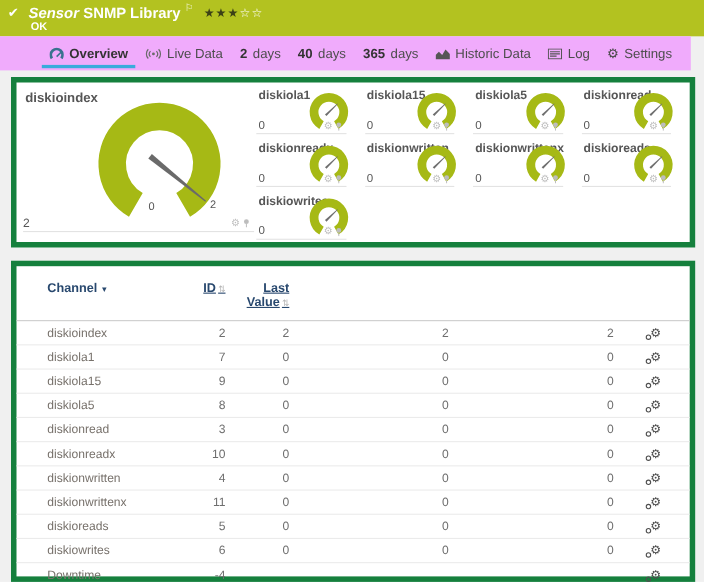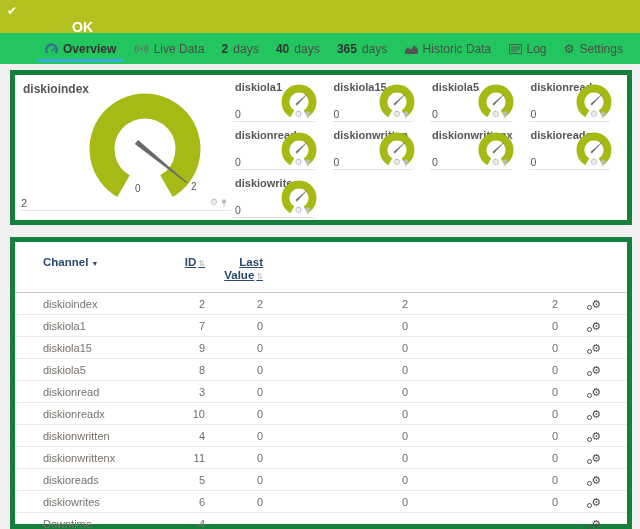--- a/index.html
+++ b/index.html
@@ -18,24 +18,24 @@
   
   .sensor-header { position: absolute; top: 0; left: 0; right: 0; height: 33px; background: var(--green); color: #fff; }
   .chk { position: absolute; left: 7px; top: 4px; font-size: 12px; }
   .title-line { position: absolute; left: 26px; top: 2px; font-size: 13.5px; font-weight: bold; white-space: nowrap; }
   .t-prefix { font-style: italic; margin-right: 4px; }
   .flag { font-size: 9px; vertical-align: 6px; margin-left: 4px; color: #f2f6d6; cursor: pointer; }
   .stars { margin-left: 9px; font-size: 11px; letter-spacing: 1px; vertical-align: 1px; }
   .star { cursor: pointer; }
   .star.filled { color: #3c4116; }
   .star.empty { color: #ffffff; }
-  .status { position: absolute; left: 28px; top: 19px; font-size: 14px; font-weight: bold; margin-left: 44px; }
+  .status { position: absolute; left: 28px; top: 19px; font-size: 10px; font-weight: bold; }
 
   
-  .tab-bar { position: absolute; top: 33px; left: 0; right: 0; height: 31px; background: #22c55e; display: flex; align-items: stretch; justify-content: space-between; padding: 0 10px 0 38px; }
+  .tab-bar { position: absolute; top: 33px; left: 0; right: 12px; height: 31px; background: #f0abfc; display: flex; align-items: stretch; justify-content: space-between; padding: 0 10px 0 38px; }
   .tab { display: flex; align-items: center; gap: 5px; padding: 0 7px; font-size: 12px; color: #4d4d4d; position: relative; cursor: pointer; white-space: nowrap; }
   .tab b { color: #333; font-weight: bold; }
   .tab.active .tab-label { color: #333; font-weight: bold; }
   .tab.active::after { content: ''; position: absolute; left: 0; right: 0; bottom: 2px; height: 3px; background: var(--tab-blue); }
   .tab-icon { display: inline-flex; align-items: center; }
 
   
   .panel { position: absolute; left: 10px; right: 8px; background: #fff; border: 5px solid #15803d; }
 
   
@@ -75,20 +75,23 @@
   .c-num { text-align: right; }
   .c-gear { text-align: right; padding-right: 26px; }
   .row-gear { position: relative; display: inline-block; font-size: 11px; color: #4f4f4f; line-height: 1; cursor: pointer; }
   .row-gear::before { content: ''; position: absolute; left: -4px; bottom: 0; width: 3px; height: 3px; border: 1px solid #4f4f4f; border-radius: 50%; }
 </style>
 </head>
 <body style="--green: #b3c220; --gauge-green: #a6b915; --tab-blue: #3aabdc; --th: #28486e;">
 
 <header class="sensor-header">
   <span class="chk">✔</span>
+  <div class="title-line">
+    <span class="t-prefix">Sensor</span><span class="t-name">SNMP Library</span><span class="flag">⚐</span><span class="stars" id="stars"><span class="star filled">★</span><span class="star filled">★</span><span class="star filled">★</span><span class="star empty">☆</span><span class="star empty">☆</span></span>
+  </div>
   <div class="status">OK</div>
 </header>
 
 <nav class="tab-bar" id="tabBar">
     <div class="tab active">
       <span class="tab-icon">
         <svg width="13" height="11" viewBox="0 0 13 11">
           <path d="M2.2 10 A5.3 5.3 0 1 1 10.8 10" fill="none" stroke="#39728f" stroke-width="2.6"></path>
           <line x1="6.5" y1="8.5" x2="10.5" y2="4.5" stroke="#39728f" stroke-width="1.5"></line>
         </svg>

